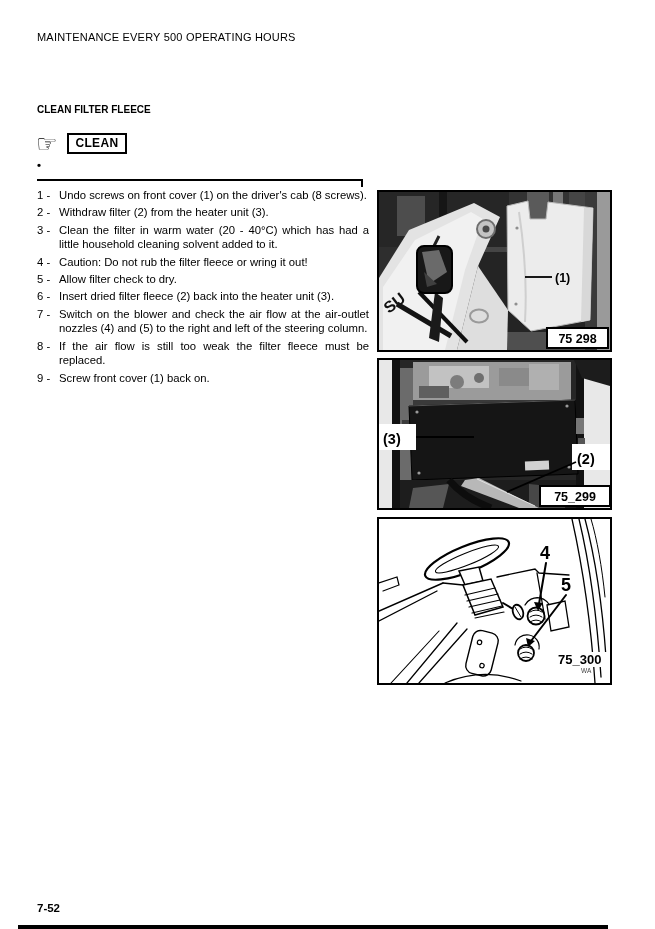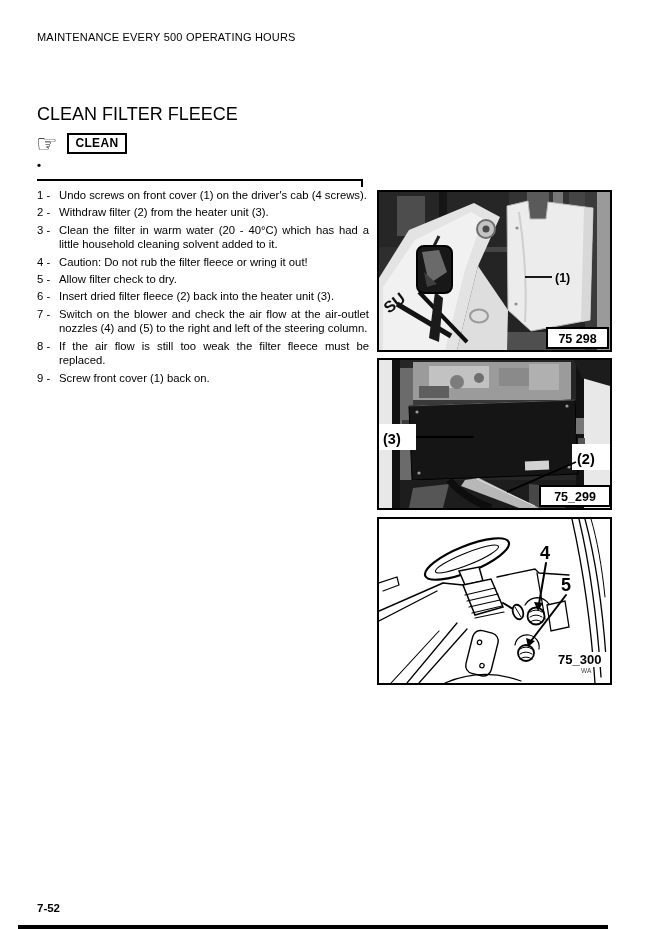--- a/index.html
+++ b/index.html
@@ -1,21 +1,21 @@
 <!DOCTYPE html>
 <html><head>
 <meta charset="utf-8">
 <style>
   html,body{margin:0;padding:0;background:#fff;}
   .page{position:relative;width:655px;height:929px;background:#ffffff;overflow:hidden;
         font-family:"Liberation Sans",sans-serif;color:#000;}
   .abs{position:absolute;}
   .header-label{left:37px;top:31px;font-size:11px;letter-spacing:.2px;}
   .doc-title{left:37px;top:73px;font-size:15.5px;font-weight:bold;letter-spacing:.1px;}
-  .doc-subtitle{left:37px;top:104px;font-size:18px;font-weight:normal;}
+  .doc-subtitle{left:37px;top:104px;font-size:10px;font-weight:bold;}
   .note-row{left:36px;top:133px;display:flex;align-items:center;gap:9px;}
   .hand-icon{font-size:24px;line-height:20px;}
   .note-box{border:2px solid #000;font-weight:bold;font-size:12px;padding:0 7px;
             height:17px;line-height:17px;letter-spacing:.3px;}
   .bullet-row{left:37px;top:159px;font-weight:bold;font-size:11.5px;display:flex;gap:7px;width:340px;}
   .rule{left:37px;top:179px;width:326px;height:8px;border-top:2px solid #000;position:absolute;}
   .rule::after{content:"";position:absolute;right:0;top:0;height:6px;border-right:2px solid #000;}
   .steps{left:37px;top:188px;width:332px;}
   .step{display:flex;margin-bottom:2.5px;font-size:11.3px;line-height:14.8px;}
   .step-num{width:22px;flex:none;white-space:nowrap;}
@@ -45,21 +45,21 @@
 
   <div class="abs bullet-row">
     <span>•</span>
   </div>
 
   <div class="rule"></div>
 
   <div class="abs steps">
     <div class="step">
       <span class="step-num">1 -</span>
-      <span class="step-text">Undo screws on front cover (1) on the driver's cab (4 screws).</span>
+      <span class="step-text">Undo screws on front cover (1) on the driver's cab (8 screws).</span>
     </div>
     <div class="step">
       <span class="step-num">2 -</span>
       <span class="step-text">Withdraw filter (2) from the heater unit (3).</span>
     </div>
     <div class="step">
       <span class="step-num">3 -</span>
       <span class="step-text">Clean the filter in warm water (20 - 40°C) which has had a little household cleaning solvent added to it.</span>
     </div>
     <div class="step">

